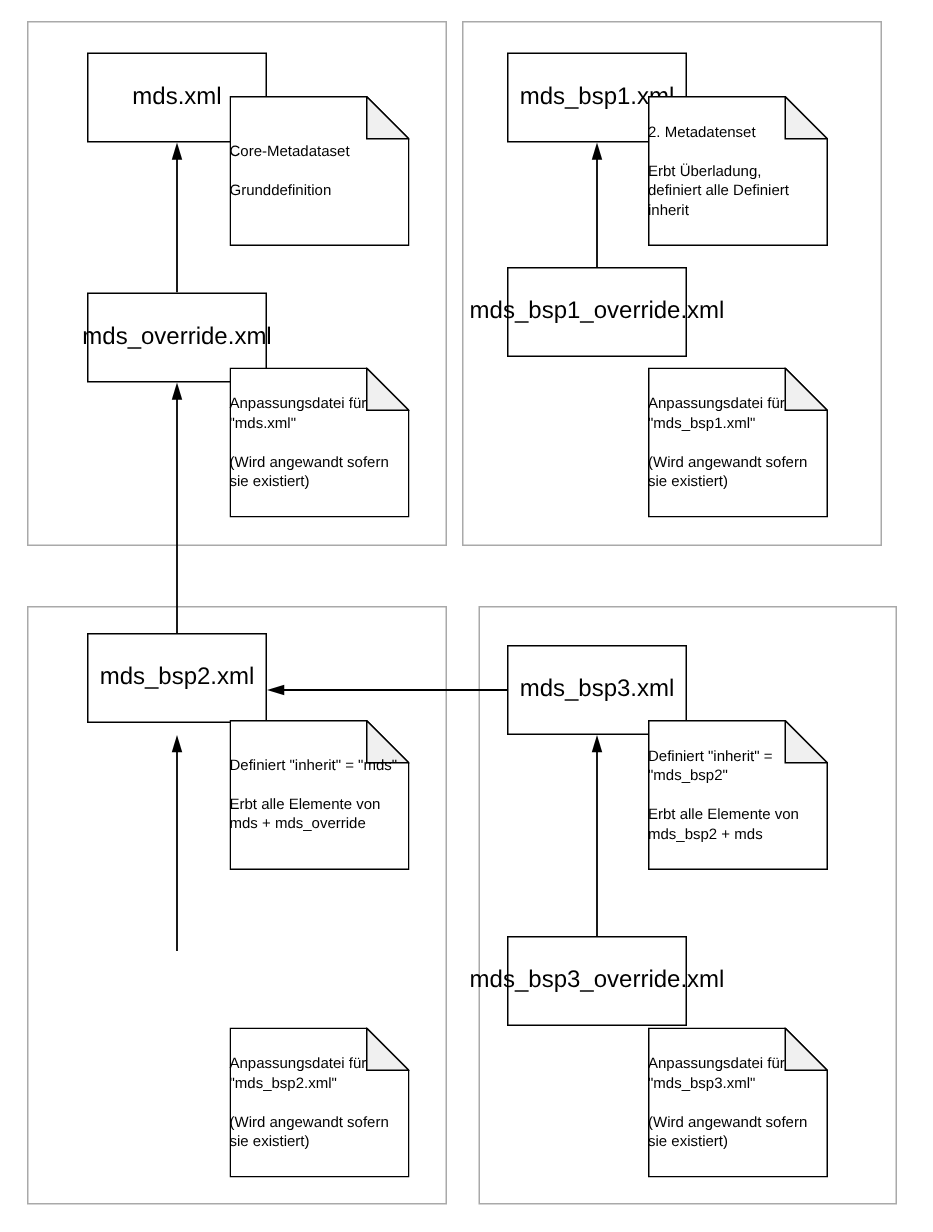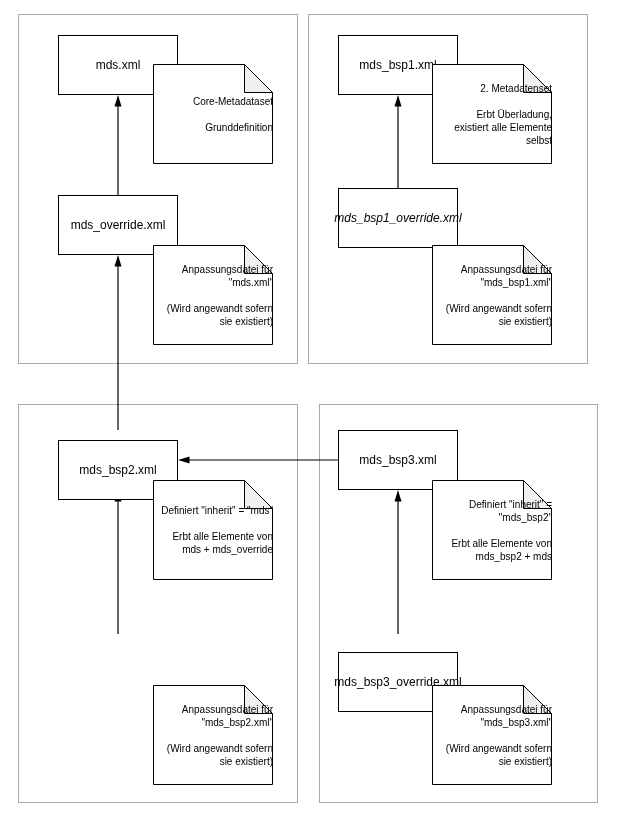--- a/index.html
+++ b/index.html
@@ -32,33 +32,33 @@
   .node{
     position:absolute;
     width:120px;height:60px;
     background:var(--node-fill);
     border:1px solid var(--line);
     box-sizing:border-box;
     display:flex;align-items:center;justify-content:center;
     z-index:3;
   }
   .node .node-label{
-    font-size:12px;color:#000;white-space:nowrap;
+    font-size:16px;color:#000;white-space:nowrap;
   }
   .note{
     position:absolute;
     width:120px;height:100px;
     z-index:4;
   }
   .note svg{position:absolute;left:0;top:0;width:120px;height:100px;display:block;}
   .note-body{fill:var(--node-fill);stroke:var(--line);stroke-width:1;}
   .note-fold{fill:var(--note-fold);stroke:var(--line);stroke-width:1;}
   .note-text{
     position:absolute;left:0;top:0;right:0;bottom:0;
-    display:flex;flex-direction:column;align-items:flex-end;justify-content:center;
+    display:flex;flex-direction:column;align-items:flex-start;justify-content:center;
     z-index:1;
   }
   .note-line{
     font-size:10px;line-height:13px;min-height:13px;
     color:#000;text-align:center;white-space:nowrap;
   }
 </style>
 </head>
 <body>
 
@@ -98,30 +98,30 @@
 
   <div class="node" style="left:58px;top:35px;">
     <span class="node-label">mds.xml</span>
   </div>
   <div class="node" style="left:58px;top:195px;">
     <span class="node-label">mds_override.xml</span>
   </div>
   <div class="node" style="left:338px;top:35px;">
     <span class="node-label">mds_bsp1.xml</span>
   </div>
-  <div class="node" style="left:338px;top:188px;font-style:italic;">
+  <div class="node" style="left:338px;top:178px;">
     <span class="node-label">mds_bsp1_override.xml</span>
   </div>
-  <div class="node" style="left:58px;top:440px;">
+  <div class="node" style="left:58px;top:422px;">
     <span class="node-label">mds_bsp2.xml</span>
   </div>
   <div class="node" style="left:338px;top:430px;text-align:right;">
     <span class="node-label">mds_bsp3.xml</span>
   </div>
-  <div class="node" style="left:338px;top:652px;text-align:right;">
+  <div class="node" style="left:338px;top:624px;text-align:right;">
     <span class="node-label">mds_bsp3_override.xml</span>
   </div>
 
   <div class="note" style="left:153px;top:64px;border-radius:20px;">
     <svg viewBox="0 0 120 100">
       <path class="note-body" d="M0.5 0.5 L91.5 0.5 L119.5 28.5 L119.5 99.5 L0.5 99.5 Z"></path>
       <path class="note-fold" d="M91.5 0.5 L91.5 28.5 L119.5 28.5 Z"></path>
     </svg>
     <div class="note-text">
       <div class="note-line">Core-Metadataset</div>
@@ -146,22 +146,22 @@
 
   <div class="note" style="left:432px;top:64px;">
     <svg viewBox="0 0 120 100">
       <path class="note-body" d="M0.5 0.5 L91.5 0.5 L119.5 28.5 L119.5 99.5 L0.5 99.5 Z"></path>
       <path class="note-fold" d="M91.5 0.5 L91.5 28.5 L119.5 28.5 Z"></path>
     </svg>
     <div class="note-text">
       <div class="note-line">2. Metadatenset</div>
       <div class="note-line"></div>
       <div class="note-line">Erbt Überladung,</div>
-      <div class="note-line">existiert alle Elemente</div>
-      <div class="note-line">selbst</div>
+      <div class="note-line">definiert alle Definiert</div>
+      <div class="note-line">inherit</div>
     </div>
   </div>
 
   <div class="note" style="left:432px;top:245px;">
     <svg viewBox="0 0 120 100">
       <path class="note-body" d="M0.5 0.5 L91.5 0.5 L119.5 28.5 L119.5 99.5 L0.5 99.5 Z"></path>
       <path class="note-fold" d="M91.5 0.5 L91.5 28.5 L119.5 28.5 Z"></path>
     </svg>
     <div class="note-text">
       <div class="note-line">Anpassungsdatei für</div>

